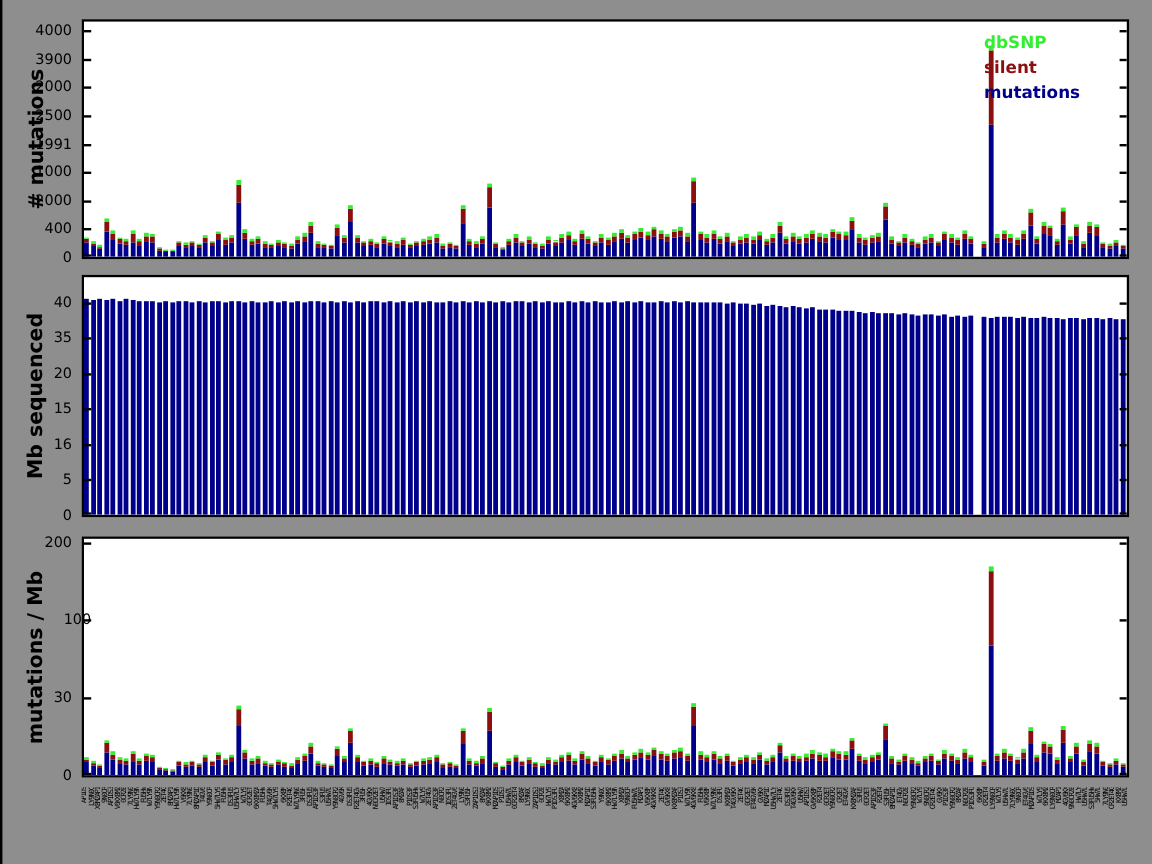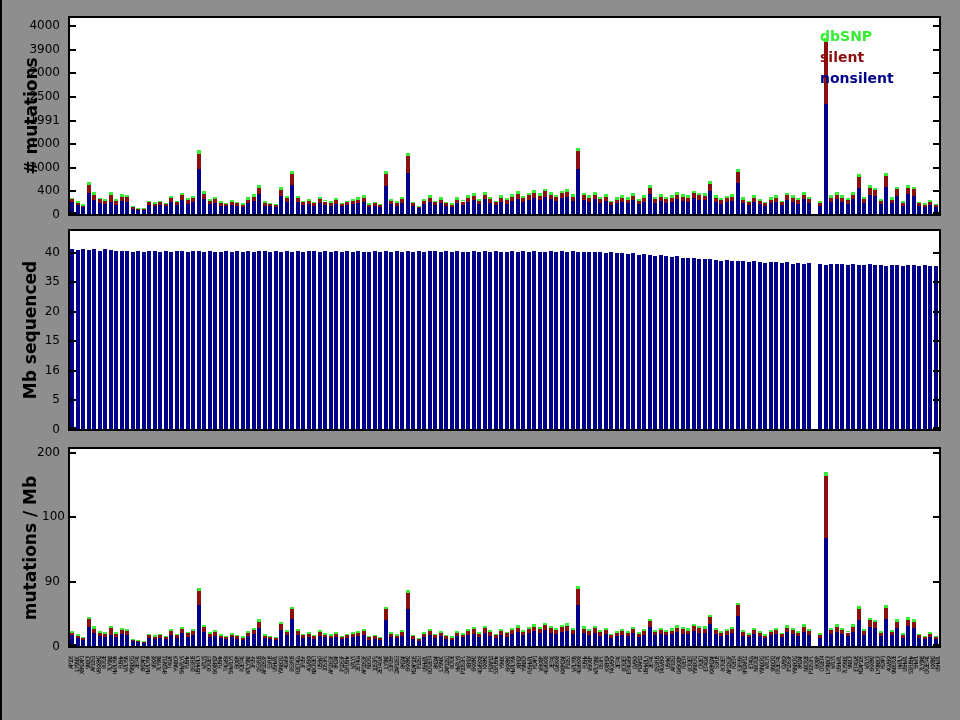--- a/index.html
+++ b/index.html
@@ -881,21 +881,21 @@
       <div class="tick left" style="top: 54.3px;"></div>
       <div class="tick right" style="top: 54.3px;"></div>
       <div class="tick left" style="top: 30.7px;"></div>
       <div class="tick right" style="top: 30.7px;"></div>
       <div class="tick left" style="top: 7.1px;"></div>
       <div class="tick right" style="top: 7.1px;"></div>
     </div>
   <div class="legend">
     <div style="color: rgb(51, 238, 51);">dbSNP</div>
     <div style="color: rgb(139, 15, 15);">silent</div>
-    <div style="color: rgb(0, 0, 139);">nonsilent</div>
+    <div style="color: rgb(0, 0, 139);">mutations</div>
   </div>
 </div>
 
 <div class="panel" id="panel-mb">
   <div class="plot-area">
       <div class="bar" style="left: 0px; width: 4.3px; height: 179.68px;">
         <div class="seg" style="bottom: 0px; height: 179.68px; background: rgb(0, 0, 139);"></div>
       </div>
       <div class="bar" style="left: 5.5px; width: 4.3px; height: 179.09px;">
         <div class="seg" style="bottom: 0px; height: 179.09px; background: rgb(0, 0, 139);"></div>
@@ -2353,15 +2353,15 @@
 <div class="ytick-label" style="left: 0px; top: 42.7px;">3900</div>
 <div class="ytick-label" style="left: 0px; top: 19.1px;">4000</div>
 <div class="ytick-label" style="left: 0px; top: 423px;">0</div>
 <div class="ytick-label" style="left: 0px; top: 393.4px;">5</div>
 <div class="ytick-label" style="left: 0px; top: 363.9px;">16</div>
 <div class="ytick-label" style="left: 0px; top: 334.3px;">15</div>
 <div class="ytick-label" style="left: 0px; top: 304.8px;">20</div>
 <div class="ytick-label" style="left: 0px; top: 275.2px;">35</div>
 <div class="ytick-label" style="left: 0px; top: 245.7px;">40</div>
 <div class="ytick-label" style="left: 0px; top: 640px;">0</div>
-<div class="ytick-label" style="left: 0px; top: 575.2px;">90</div>
-<div class="ytick-label" style="left: 5px; top: 510.4px;">100</div>
+<div class="ytick-label" style="left: 0px; top: 575.2px;">30</div>
+<div class="ytick-label" style="left: 16px; top: 510.4px;">100</div>
 <div class="ytick-label" style="left: 0px; top: 445.6px;">200</div>
 
 </body></html>

